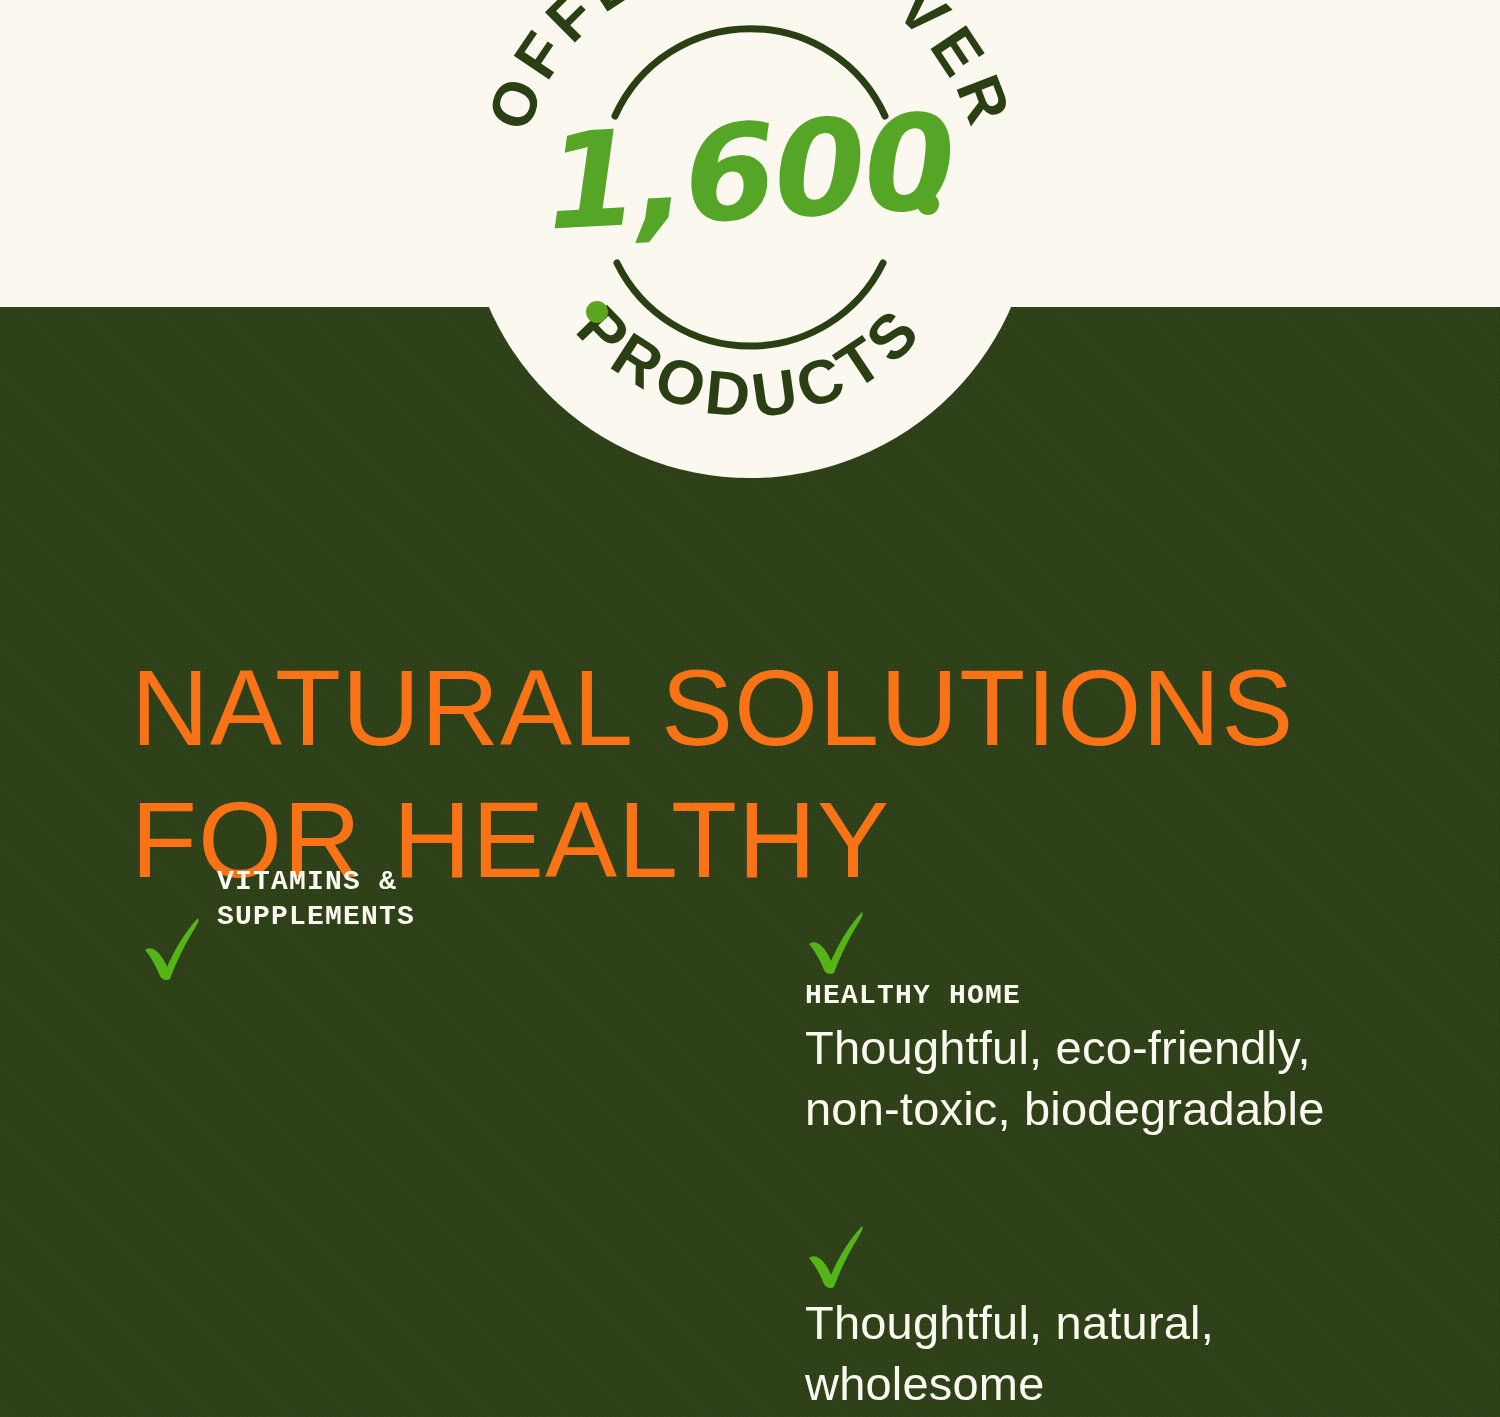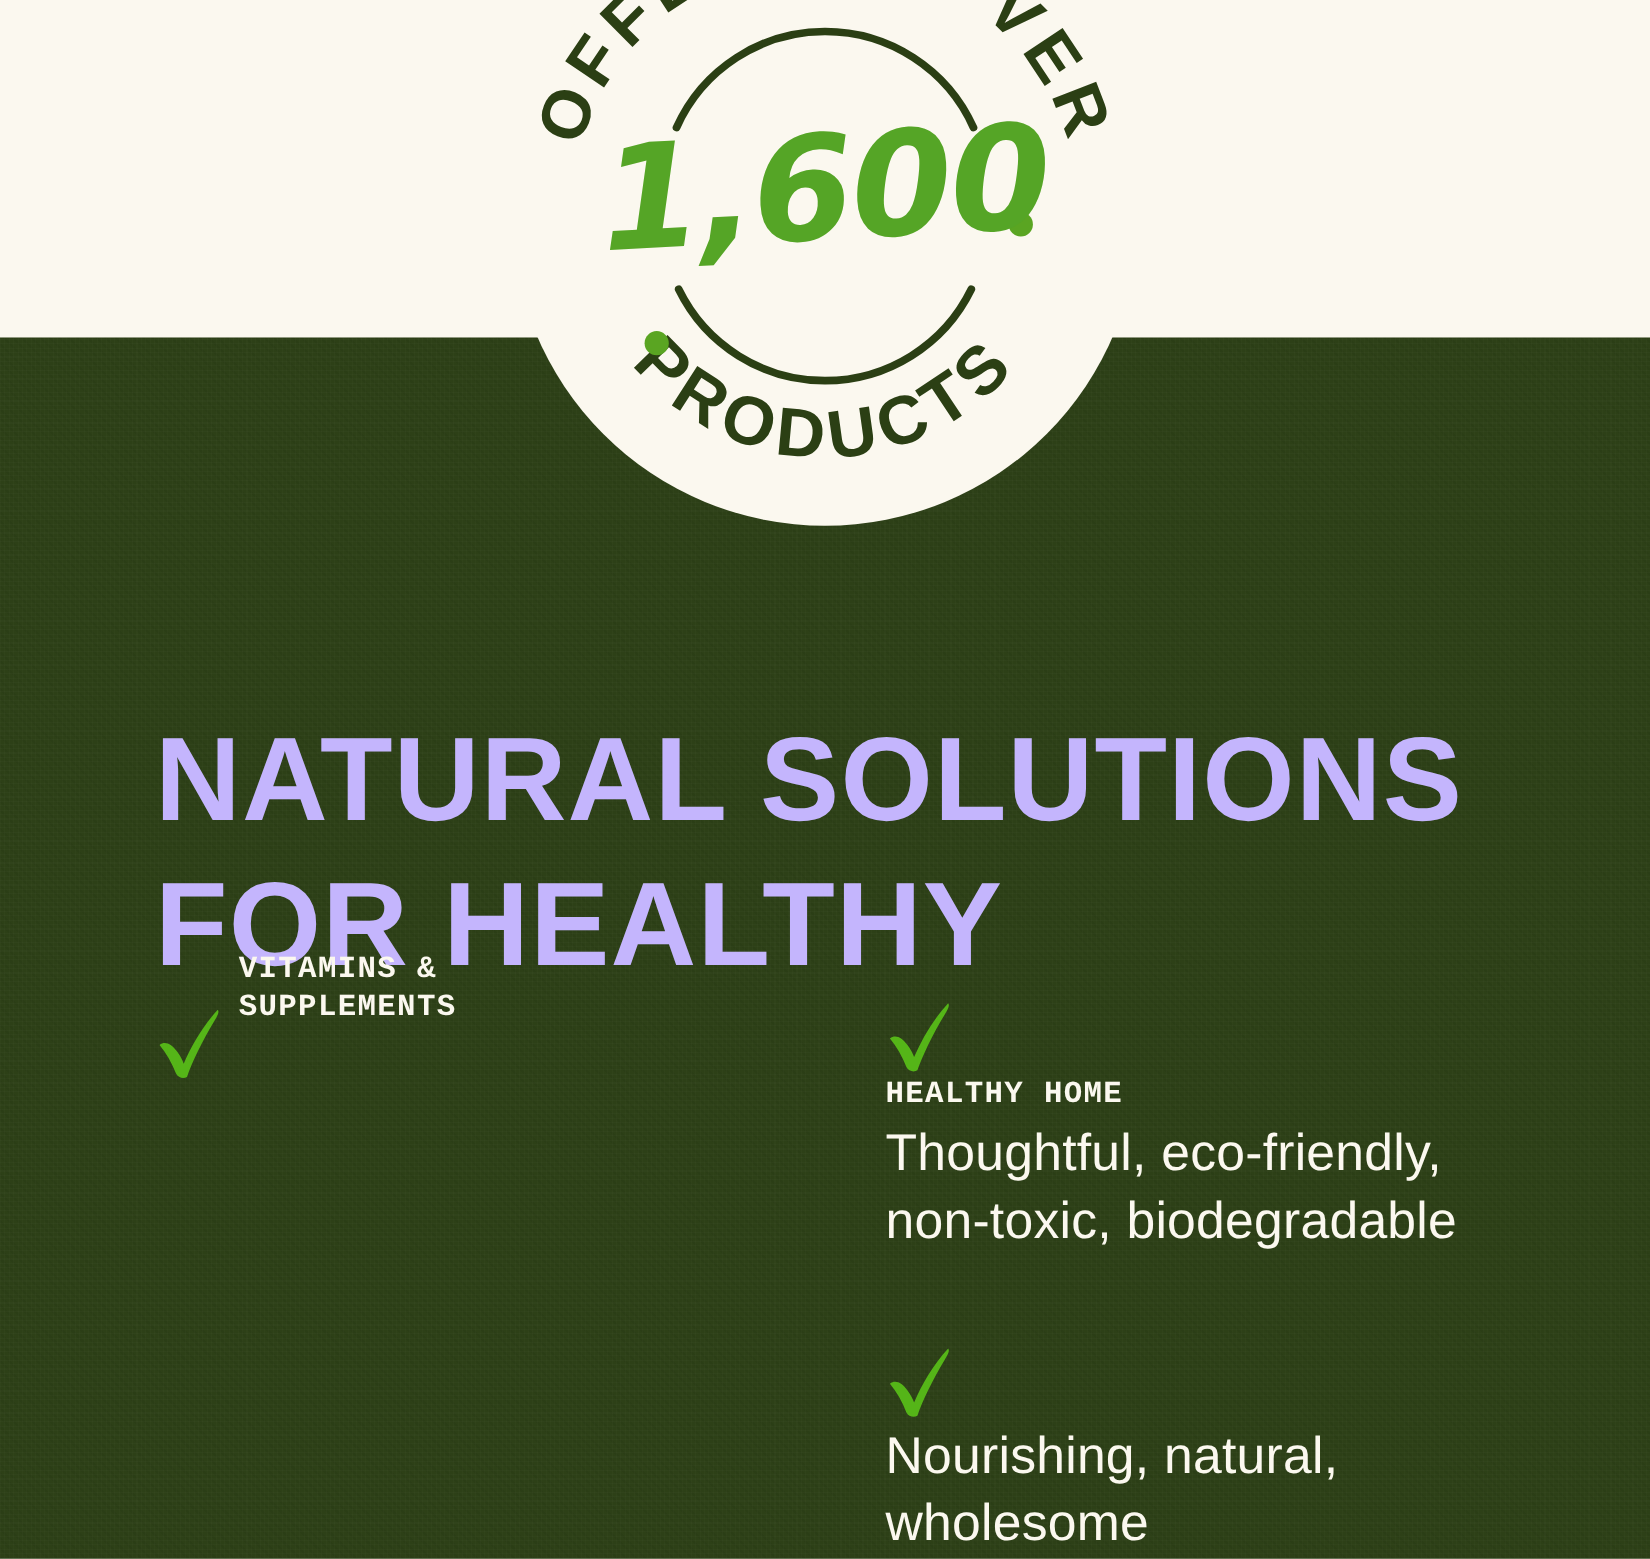--- a/index.html
+++ b/index.html
@@ -93,26 +93,26 @@
     font-size: 132px;
     line-height: 1;
     letter-spacing: -2px;
     color: #55a526;
     transform: rotate(-3deg);
   }
 
   
   .headline {
     position: absolute;
-    left: 141px;
+    left: 131px;
     top: 570px;
     width: 1250px;
-    color: #c4b5fd;
-    font-family: "Liberation Sans", sans-serif;
-    font-weight: 700;
+    color: #f97316;
+    font-family: "Liberation Sans", sans-serif;
+    font-weight: 400;
     font-size: 108px;
     line-height: 1.22;
     letter-spacing: 1px;
   }
   .headline .line { display: block; white-space: nowrap; }
 
   
   .features {
     position: absolute;
     left: 0;
@@ -243,19 +243,19 @@
 
     <div class="feature col-right row-bottom">
       <span class="check">
         <svg viewBox="0 0 62 72" aria-hidden="true">
           <path d="M4 40 C 9 36, 15 39, 20 46 C 23 50, 25 54, 26 57 C 33 41, 43 23, 57 8
                    C 58.5 10, 57 13, 54 18 C 43 36, 34 55, 29 69 C 26 71, 21 70, 19 66
                    C 15 56, 10 47, 4 40 Z" fill="#55b518"></path>
         </svg>
       </span>
       <div class="feat-body">
-        <p class="feat-desc">Nourishing, natural,
+        <p class="feat-desc">Thoughtful, natural,
 wholesome</p>
       </div>
     </div>
 
   </div>
 </div>
 
 </body></html>

